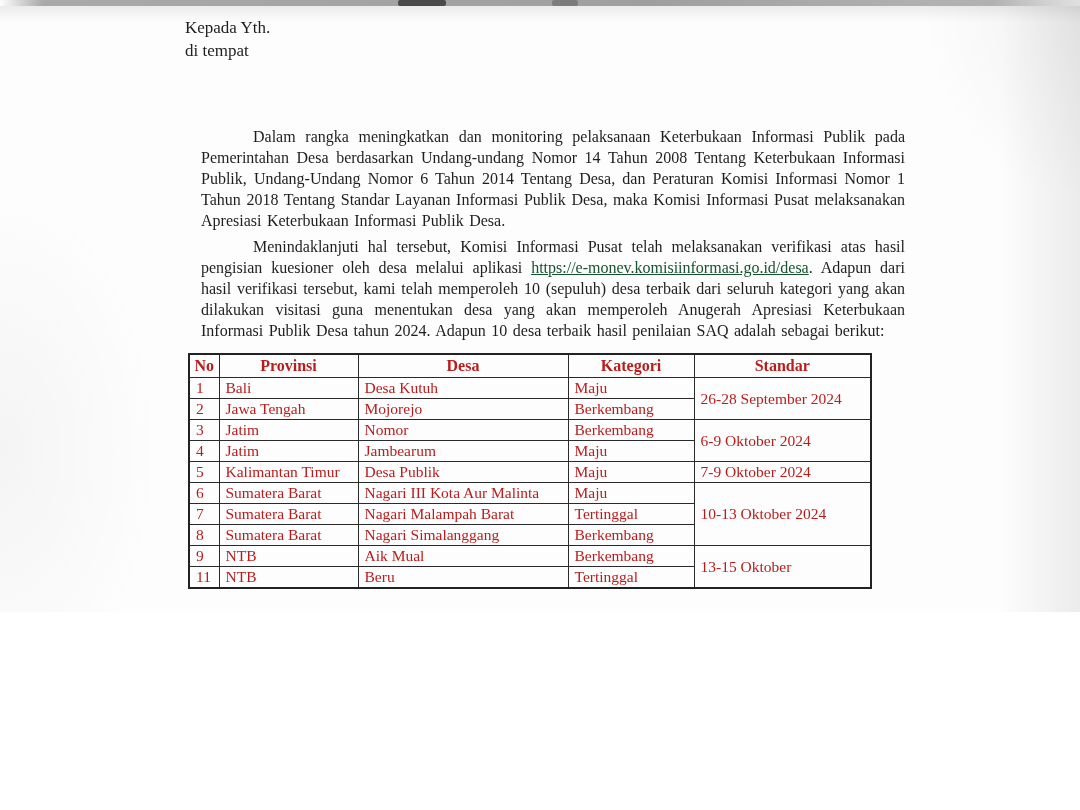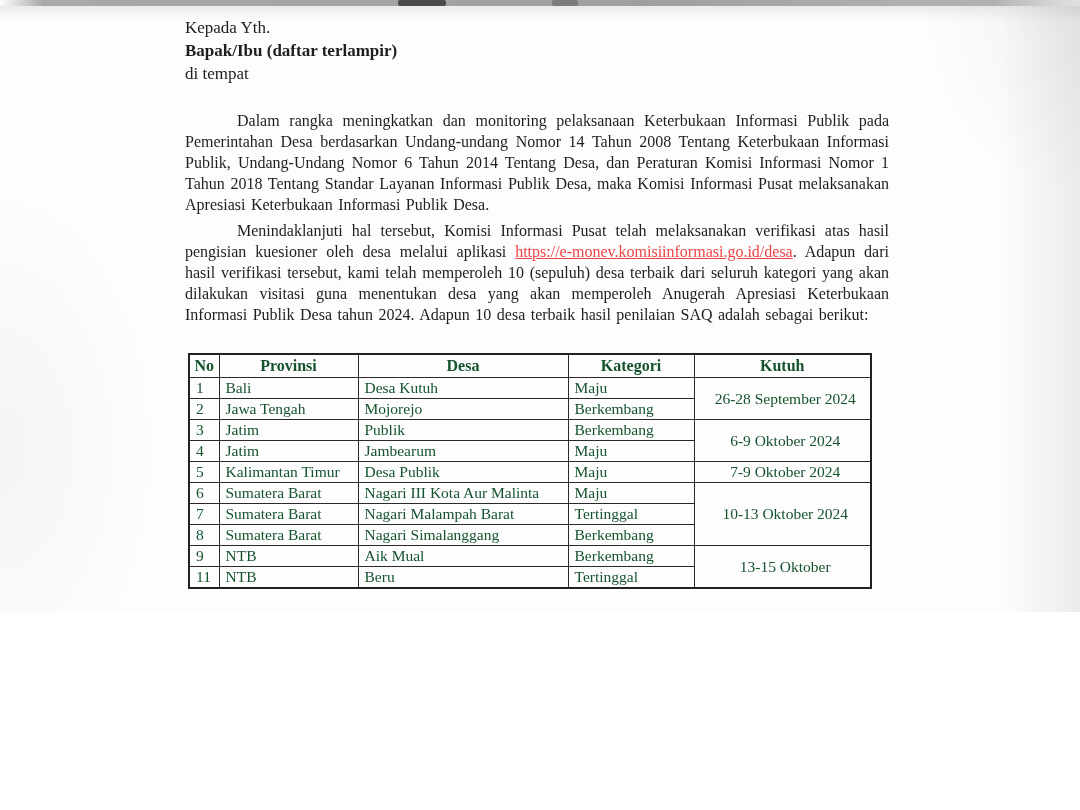--- a/index.html
+++ b/index.html
@@ -38,52 +38,52 @@
   }
 
   .bold{font-weight:bold;}
 
   .recipient{
     position:absolute;left:185px;top:16px;
     font-size:17px;line-height:23px;
   }
 
   .para{
-    position:absolute;left:185px;width:704px;margin:0;
+    position:absolute;left:185px;width:704px;margin:16px;
     font-size:16px;line-height:21px;
     text-align:justify;text-indent:52px;
     word-spacing:1.5px;
   }
   .p1{top:110px;}
   .p2{top:220px;}
   .closing{top:591px;}
 
-  a.link{color:#ef4444;text-decoration:underline;cursor:pointer;}
+  a.link{color:#14532d;text-decoration:underline;cursor:pointer;}
 
   table.saq{
     position:absolute;left:188px;top:353px;
     border-collapse:collapse;
     width:682px;
     font-size:15.5px;
-    color:#14532d;
+    color:#b91c1c;
     table-layout:fixed;
   }
   table.saq th, table.saq td{
     border:1px solid #2a2a2a;
     padding:0 0 0 6px;
     height:20px;
     line-height:18px;
     overflow:hidden;
     white-space:nowrap;
   }
   table.saq{border:2px solid #222;}
   table.saq th{
     font-size:16px;font-weight:bold;text-align:center;height:22px;padding:0;
   }
-  td.jadwal{text-align:center;padding:0;font-size:15.5px;}
+  td.jadwal{text-align:left;padding:0;font-size:15.5px;}
 
   .sigblock{
     position:absolute;left:540px;top:684px;width:310px;
     text-align:center;font-weight:bold;font-size:16px;line-height:21px;
     z-index:3;letter-spacing:0.3px;
   }
   .signame{
     position:absolute;left:540px;top:779px;width:310px;
     text-align:center;font-weight:bold;font-size:17px;
     z-index:3;letter-spacing:0.5px;
@@ -105,21 +105,20 @@
     <div class="smudge s1"></div>
     <div class="smudge s2"></div>
   </div>
   <div class="top-shadow"></div>
   <div class="vig-right"></div>
   <div class="vig-topright"></div>
   <div class="vig-left"></div>
 
   <div class="recipient">
     <div>Kepada Yth.</div>
-    <div class="bold">Bapak/Ibu (daftar terlampir)</div>
     <div>di tempat</div>
   </div>
 
   <p class="para p1">Dalam rangka meningkatkan dan monitoring pelaksanaan Keterbukaan Informasi Publik pada Pemerintahan Desa berdasarkan Undang-undang Nomor 14 Tahun 2008 Tentang Keterbukaan Informasi Publik, Undang-Undang Nomor 6 Tahun 2014 Tentang Desa, dan Peraturan Komisi Informasi Nomor 1 Tahun 2018 Tentang Standar Layanan Informasi Publik Desa, maka Komisi Informasi Pusat melaksanakan Apresiasi Keterbukaan Informasi Publik Desa.</p>
 
   <p class="para p2"><span>Menindaklanjuti hal tersebut, Komisi Informasi Pusat telah melaksanakan verifikasi atas hasil pengisian kuesioner oleh desa melalui aplikasi </span><a class="link" href="#">https://e-monev.komisiinformasi.go.id/desa</a><span>. Adapun dari hasil verifikasi tersebut, kami telah memperoleh 10 (sepuluh) desa terbaik dari seluruh kategori yang akan dilakukan visitasi guna menentukan desa yang akan memperoleh Anugerah Apresiasi Keterbukaan Informasi Publik Desa tahun 2024. Adapun 10 desa terbaik hasil penilaian SAQ adalah sebagai berikut:</span></p>
 
   <table class="saq">
     <colgroup>
       <col style="width:30px">
@@ -127,41 +126,41 @@
         <col style="width:210px">
         <col style="width:126px">
         <col style="width:177px">
     </colgroup>
     <thead>
       <tr>
         <th>No</th>
         <th>Provinsi</th>
         <th>Desa</th>
         <th>Kategori</th>
-        <th>Kutuh</th>
+        <th>Standar</th>
       </tr>
     </thead>
     <tbody>
       <tr>
         <td>1</td>
         <td>Bali</td>
         <td>Desa Kutuh</td>
         <td>Maju</td>
         <td class="jadwal" rowspan="2">26-28 September 2024</td>
       </tr>
       <tr>
         <td>2</td>
         <td>Jawa Tengah</td>
         <td>Mojorejo</td>
         <td>Berkembang</td>
       </tr>
       <tr>
         <td>3</td>
         <td>Jatim</td>
-        <td>Publik</td>
+        <td>Nomor</td>
         <td>Berkembang</td>
         <td class="jadwal" rowspan="2">6-9 Oktober 2024</td>
       </tr>
       <tr>
         <td>4</td>
         <td>Jatim</td>
         <td>Jambearum</td>
         <td>Maju</td>
       </tr>
       <tr>

